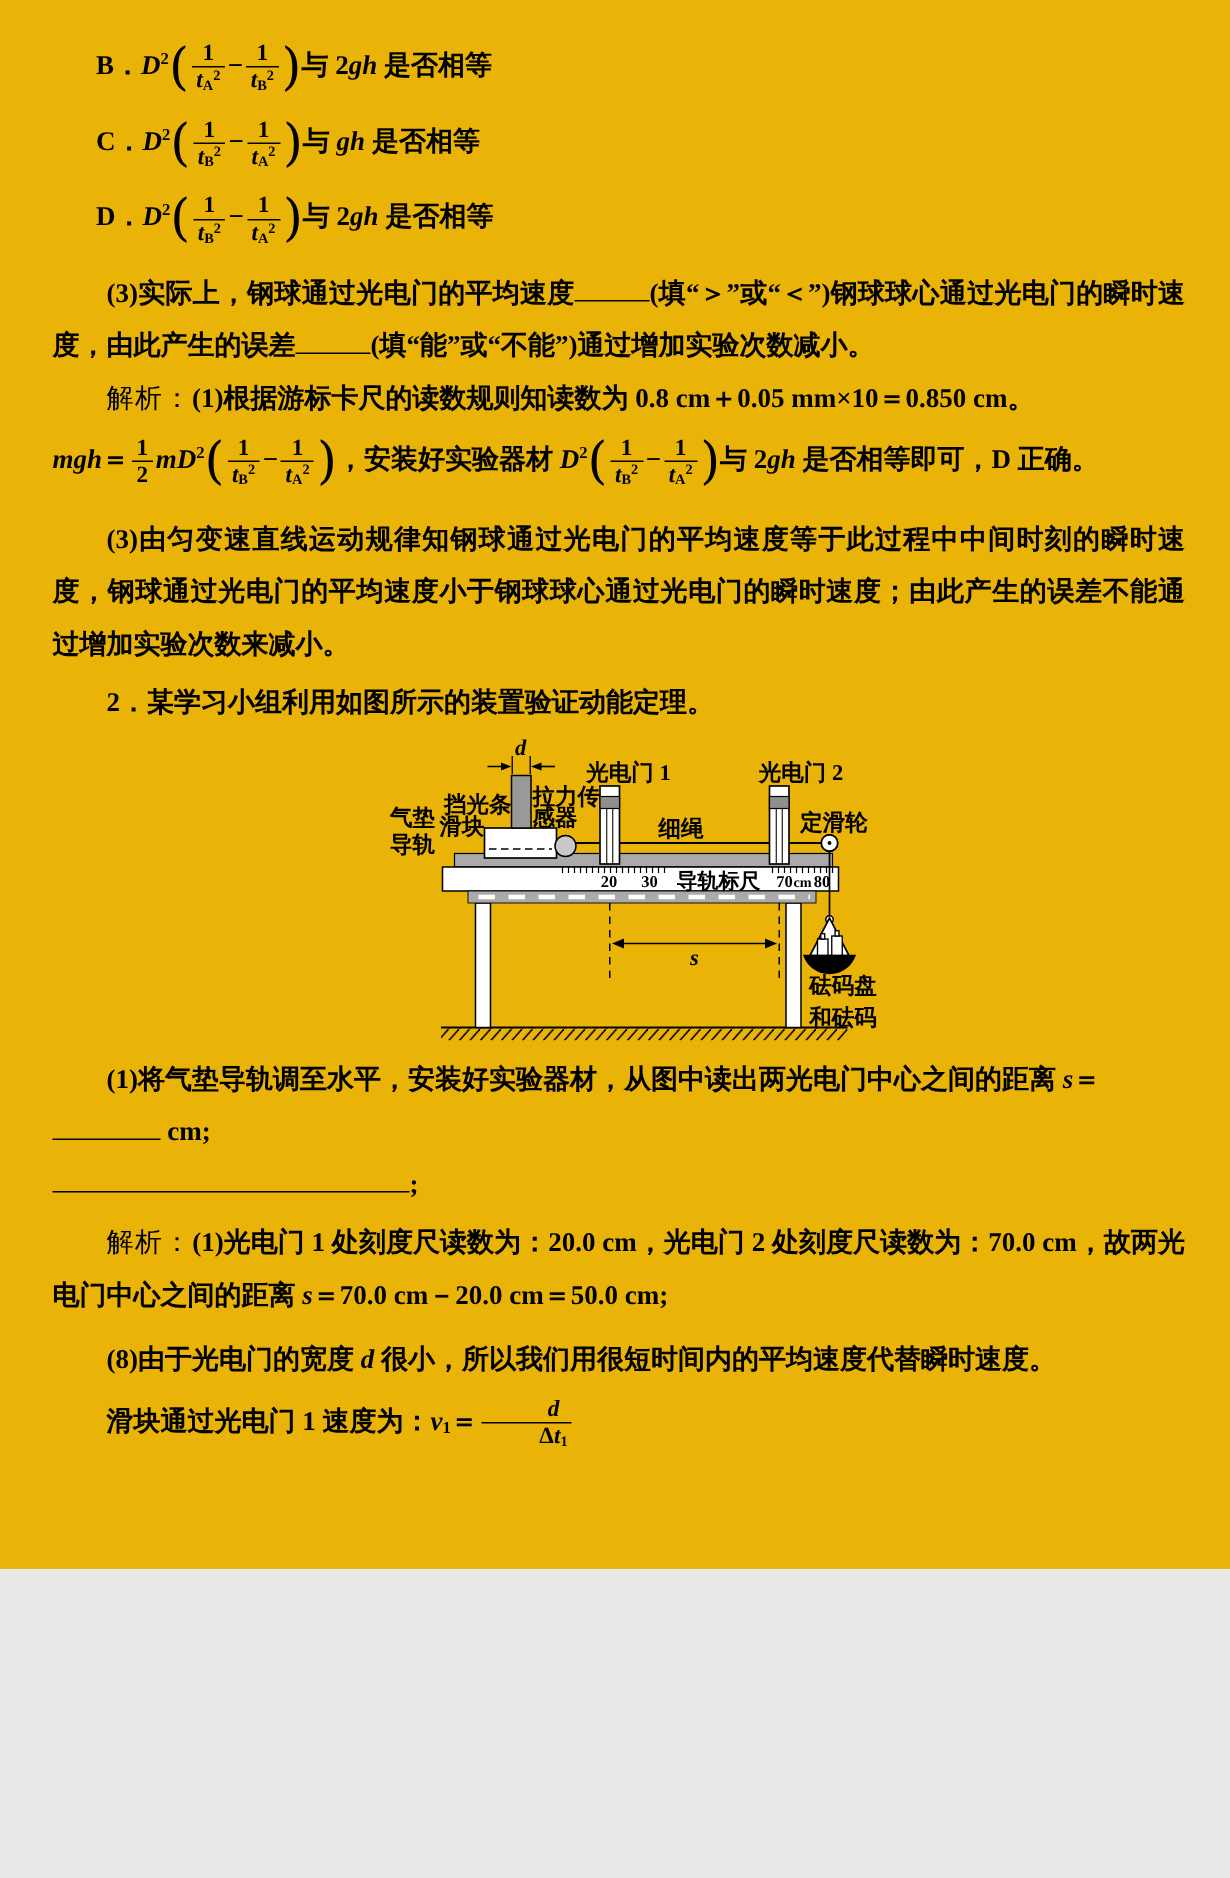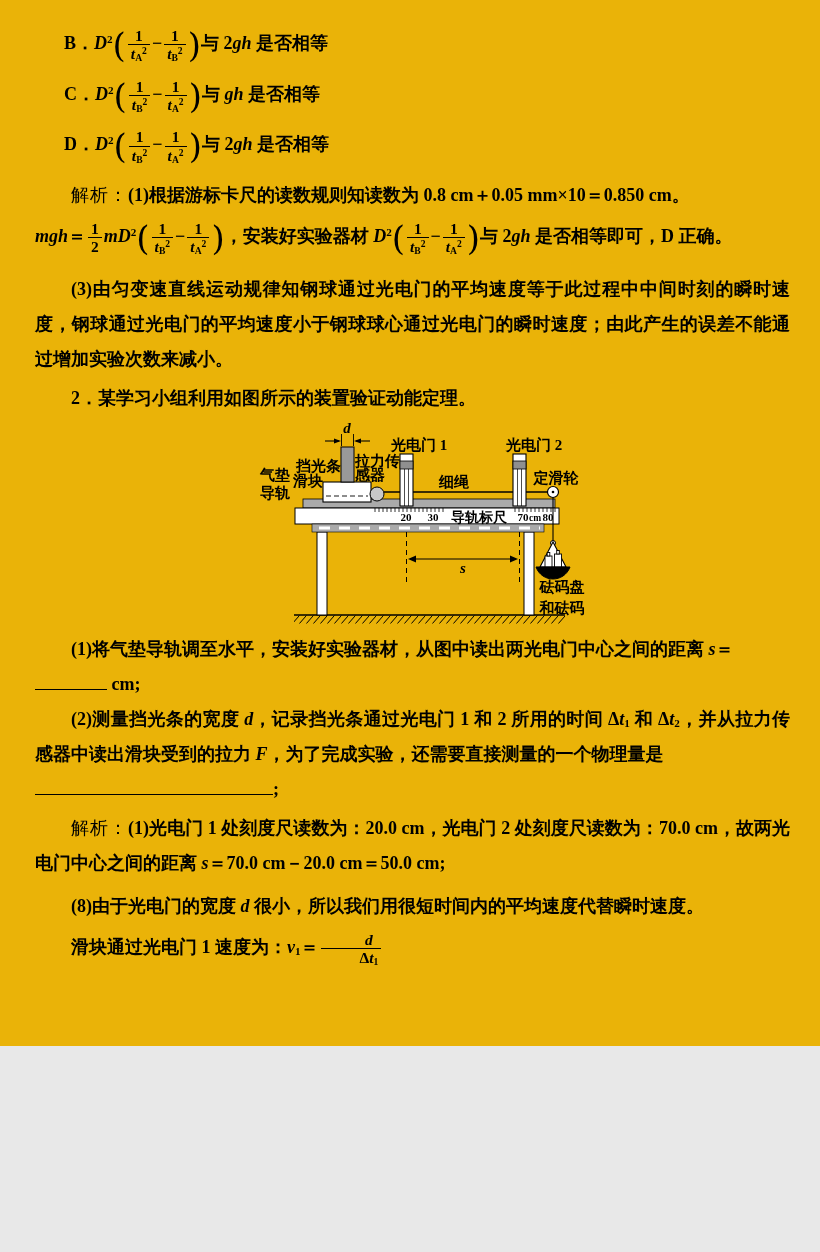--- a/index.html
+++ b/index.html
@@ -58,20 +58,21 @@
           <span class="num"><span class="t">1</span></span>
           <span class="den"><span class="it">t</span><span class="sub">A</span><span class="sup">2</span></span>
         </span><span class="paren">)</span><span class="t">与 </span><span class="it">gh</span><span class="t"> 是否相等</span></p>
       <p class="para option"><span class="t">D．</span><span class="it">D</span><span class="sup">2</span><span class="paren">(</span><span class="frac">
           <span class="num"><span class="t">1</span></span>
           <span class="den"><span class="it">t</span><span class="sub">B</span><span class="sup">2</span></span>
         </span><span class="t">−</span><span class="frac">
           <span class="num"><span class="t">1</span></span>
           <span class="den"><span class="it">t</span><span class="sub">A</span><span class="sup">2</span></span>
         </span><span class="paren">)</span><span class="t">与 2</span><span class="it">gh</span><span class="t"> 是否相等</span></p>
+      <p class="para body" style="margin-top: 8px;"><span class="t">(3)实际上，钢球通过光电门的平均速度</span><span class="blank" style="width: 50px;"></span><span class="t">(填“＞”或“＜”)钢球球心通过光电门的瞬时速度，由此产生的误差</span><span class="blank" style="width: 50px;"></span><span class="t">(填“能”或“不能”)通过增加实验次数减小。</span></p>
       <p class="para body"><span class="hei">解析：</span><span class="t">(1)根据游标卡尺的读数规则知读数为 0.8 cm＋0.05 mm×10＝0.850 cm。</span></p>
       <p class="para cont formula" style="margin-top: 6px;"><span class="it">mgh</span><span class="t">＝</span><span class="frac">
           <span class="num"><span class="t">1</span></span>
           <span class="den"><span class="t">2</span></span>
         </span><span class="it">mD</span><span class="sup">2</span><span class="paren">(</span><span class="frac">
           <span class="num"><span class="t">1</span></span>
           <span class="den"><span class="it">t</span><span class="sub">B</span><span class="sup">2</span></span>
         </span><span class="t">−</span><span class="frac">
           <span class="num"><span class="t">1</span></span>
           <span class="den"><span class="it">t</span><span class="sub">A</span><span class="sup">2</span></span>
@@ -182,21 +183,20 @@
         <path d="M279,151 C 285,167 307,167 313,151 Z" fill="#000" stroke="#000"></path>
       </g>
       <text x="305" y="176" font-size="15" text-anchor="middle">砝码盘</text>
       <text x="305" y="197" font-size="15" text-anchor="middle">和砝码</text>
     </svg>
   </figure>
 
   <div id="content-bottom">
       <p class="para body" style="margin-top: 4px;"><span class="t">(1)将气垫导轨调至水平，安装好实验器材，从图中读出两光电门中心之间的距离 </span><span class="it">s</span><span class="t">＝</span></p>
       <p class="para cont"><span class="blank" style="width: 72px;"></span><span class="t"> cm;</span></p>
-      <p class="para body"><span class="t">(2)测量挡光条的宽度 </span><span class="it">d</span><span class="t">，记录挡光条通过光电门 1 和 2 所用的时间 Δ</span><span class="it">t</span><span class="sub">1</span><span class="t"> 和 Δ</span><span class="it">t</span><span class="sub">2</span><span class="t">，并从拉力传感器中读出滑块受到的拉力 </span><span class="it">F</span><span class="t">，为了完成实验，还需要直接测量的一个物理量是</span></p>
       <p class="para cont"><span class="blank" style="width: 238px;"></span><span class="t">;</span></p>
       <p class="para body" style="margin-top: 4px;"><span class="hei">解析：</span><span class="t">(1)光电门 1 处刻度尺读数为：20.0 cm，光电门 2 处刻度尺读数为：70.0 cm，故两光电门中心之间的距离 </span><span class="it">s</span><span class="t">＝70.0 cm－20.0 cm＝50.0 cm;</span></p>
       <p class="para body" style="margin-top: 8px;"><span class="t">(8)由于光电门的宽度 </span><span class="it">d</span><span class="t"> 很小，所以我们用很短时间内的平均速度代替瞬时速度。</span></p>
       <p class="para body" style="margin-top: 6px;"><span class="t">滑块通过光电门 1 速度为：</span><span class="it">v</span><span class="sub">1</span><span class="t">＝</span><span class="frac">
           <span class="num"><span class="it">d</span></span>
           <span class="den"><span class="t">Δ</span><span class="it">t</span><span class="sub">1</span></span>
         </span></p>
     </div>
 
 </div>

